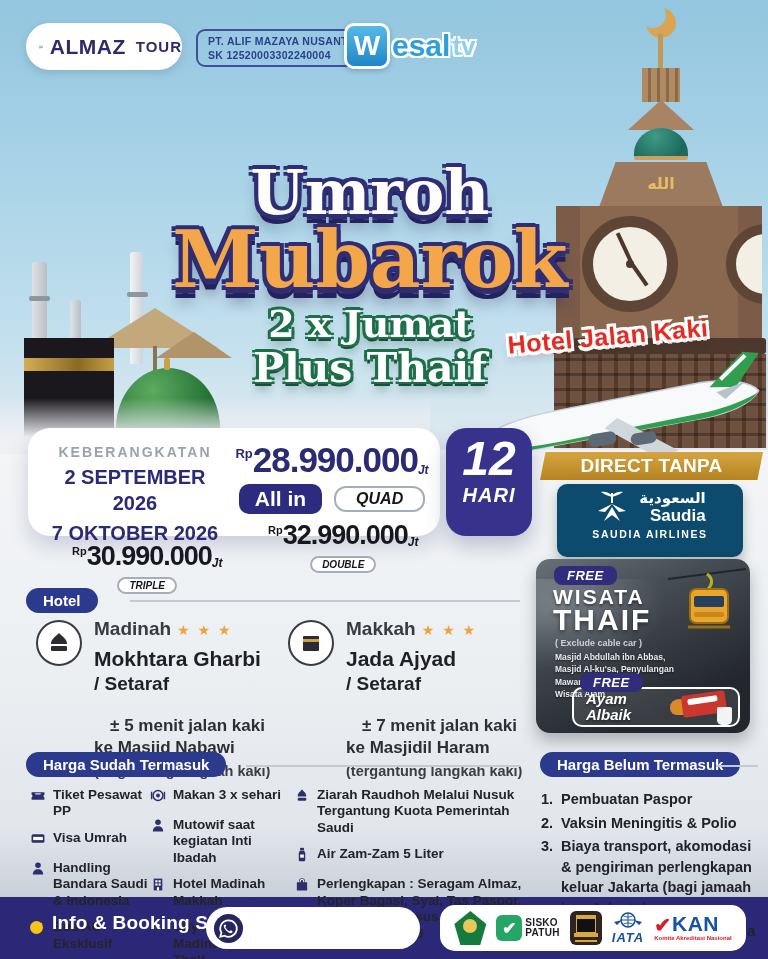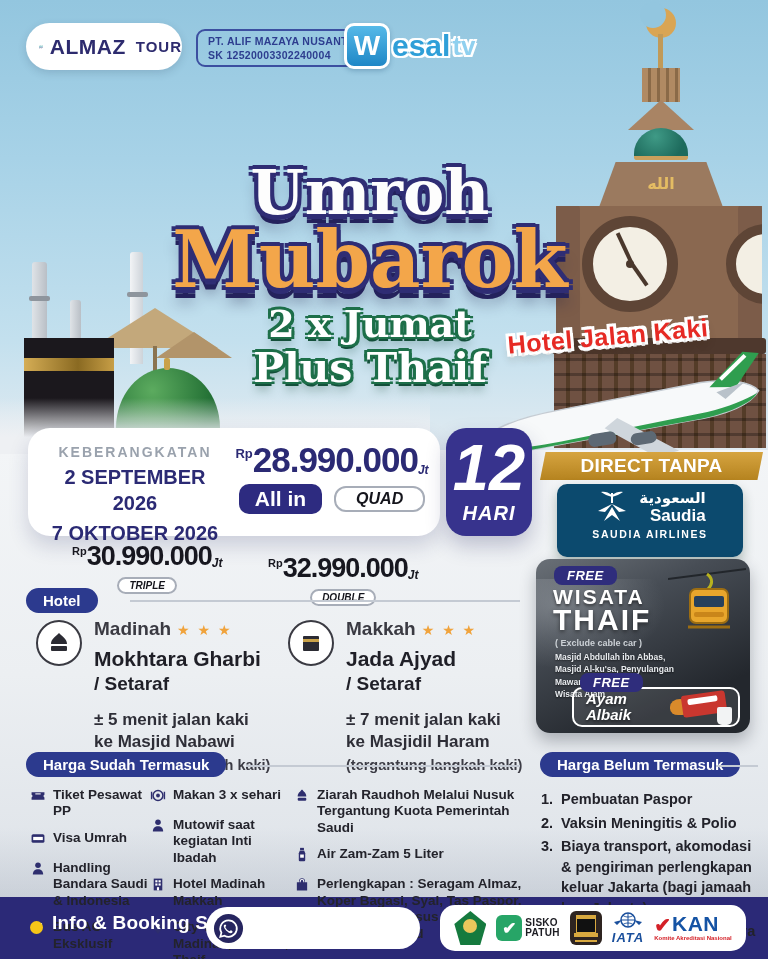--- a/index.html
+++ b/index.html
@@ -110,58 +110,58 @@
   .price-sup { font-size:13px; font-weight:800; vertical-align:14px; }
   .price-amt { font-size:35px; font-weight:800; letter-spacing:-1px; }
   .price-sub { font-size:12px; font-weight:800; font-style:italic; vertical-align:-2px; }
   .dep-price { color:#2b2a74; }
   .dep-row2 { display:flex; align-items:center; justify-content:center; gap:12px; margin-top:4px; }
   .allin { background:#2d2b80; color:#fff; border-radius:10px; padding:3px 16px; font-size:21px; font-weight:800; }
   .occ-badge { border:2px solid #a7adb8; background:#fff; border-radius:12px; padding:2px 20px;
       font-size:16px; font-weight:800; font-style:italic; color:#15151c; }
   .duration-box { position:absolute; left:446px; top:428px; width:86px; height:108px; background:#37338d;
       border-radius:20px; color:#fff; text-align:center; box-shadow:0 10px 20px rgba(40,45,100,.25); }
-  .dur-num { font-size:65px; font-weight:800; font-style:italic; line-height:1.05; margin-top:6px; }
+  .dur-num { font-size:48px; font-weight:800; font-style:italic; line-height:1.05; margin-top:6px; }
   .dur-unit { font-size:20px; font-weight:800; font-style:italic; letter-spacing:1px; }
 
   
   .ribbon { position:absolute; left:540px; top:452px; width:223px; height:28px;
       background:linear-gradient(180deg,#d6a440,#b5831f); clip-path:polygon(2.5% 0,100% 0,97.5% 100%,0 100%);
       color:#fff; font-size:19px; font-weight:800; text-align:center; line-height:28px; letter-spacing:.3px; }
   .saudia-box { position:absolute; left:557px; top:484px; width:186px; height:73px; background:#0c4a6e;
       border-radius:10px; color:#fff; box-shadow:0 6px 12px rgba(20,60,40,.3); }
   .saudia-top { display:flex; align-items:center; justify-content:center; gap:9px; margin-top:6px; }
   .saudia-ar { font-size:15px; font-weight:bold; line-height:1.1; text-align:right; font-family:"DejaVu Sans",sans-serif; }
   .saudia-nm { font-size:17px; font-weight:800; line-height:1.05; text-align:right; }
   .saudia-cap { text-align:center; font-size:10.5px; font-weight:800; letter-spacing:1.6px; margin-top:4px; }
 
   
   .alt-price { position:absolute; color:#17171f; }
-  .alt1 { left:72px; top:541px; } .alt2 { left:268px; top:553px; }
+  .alt1 { left:72px; top:541px; } .alt2 { left:268px; top:520px; }
   .alt-price .price-amt { font-size:27px; }
   .alt-price .price-sup { vertical-align:10px; font-size:11px; }
   .alt-badge { margin-top:3px; text-align:center; }
   .alt-badge .occ-badge { font-size:10px; padding:1px 10px; }
 
   
   .section-pill { position:absolute; background:#2c3a8e; color:#fff; border-radius:14px;
       font-size:15px; font-weight:800; padding:4px 17px; }
   .hotel-pill { left:26px; top:588px; }
   .divider { position:absolute; height:2px; background:#c4cad3; }
   .hotel-divider { left:130px; top:600px; width:390px; }
   .hcard { position:absolute; top:618px; width:245px; }
   .hcard.h1 { left:36px; } .hcard.h2 { left:288px; }
   .hicon { position:absolute; left:0; top:2px; width:46px; height:46px; border-radius:50%;
       background:#fff; border:2px solid #3a3a42; display:flex; align-items:center; justify-content:center; }
   .hbody { margin-left:58px; }
   .hcity { font-size:19px; font-weight:700; color:#3a3a42; }
   .hstars { font-size:14px; color:#f0a33c; letter-spacing:2px; margin-left:6px; }
   .hname { font-size:21px; font-weight:800; color:#1f1f27; margin-top:7px; line-height:1.12; }
   .hgrade { font-size:19px; font-weight:800; color:#1f1f27; margin-top:2px; }
-  .hwalk { font-size:17px; font-weight:600; color:#2e2e37; margin-top:14px; line-height:1.3; }
+  .hwalk { font-size:17px; font-weight:600; color:#2e2e37; margin-top:20px; line-height:1.3;text-align:center; }
   .hdest { font-size:17px; font-weight:600; color:#2e2e37; line-height:1.3; }
   .hnote { font-size:14.5px; font-weight:600; color:#3c3c45; margin-top:4px; }
 
   
   .thaif-card { position:absolute; left:536px; top:559px; width:214px; height:174px; border-radius:14px; overflow:hidden;
       background:linear-gradient(155deg,#6a7077 0%,#474d55 30%,#23272d 78%); box-shadow:0 8px 16px rgba(30,35,50,.3); }
   .thaif-card::before { content:""; position:absolute; left:-20px; top:20px; width:150px; height:90px;
       background:radial-gradient(ellipse at 30% 30%,rgba(210,215,220,.30),rgba(210,215,220,0) 70%); }
   .free-pill { position:absolute; background:#2f2d7c; color:#fff; border-radius:8px; padding:2px 13px;
       font-size:13px; font-weight:800; font-style:italic; letter-spacing:.5px; }

